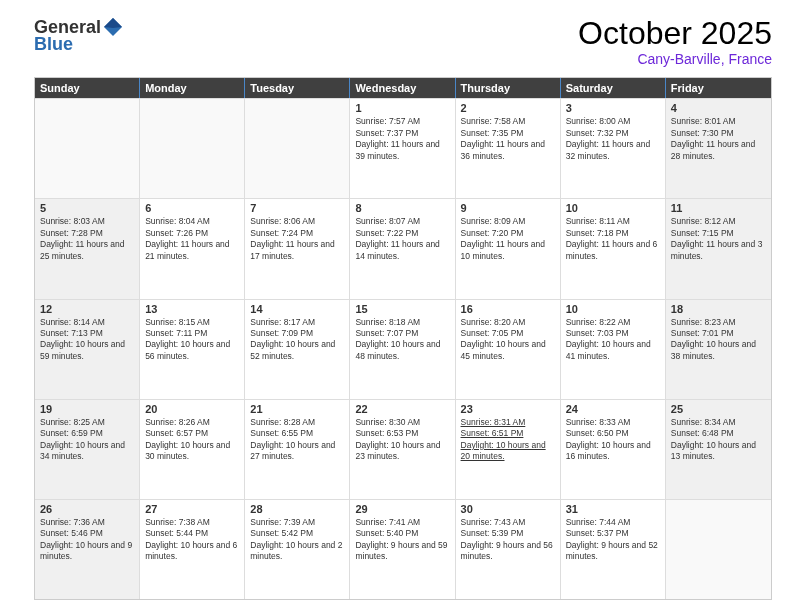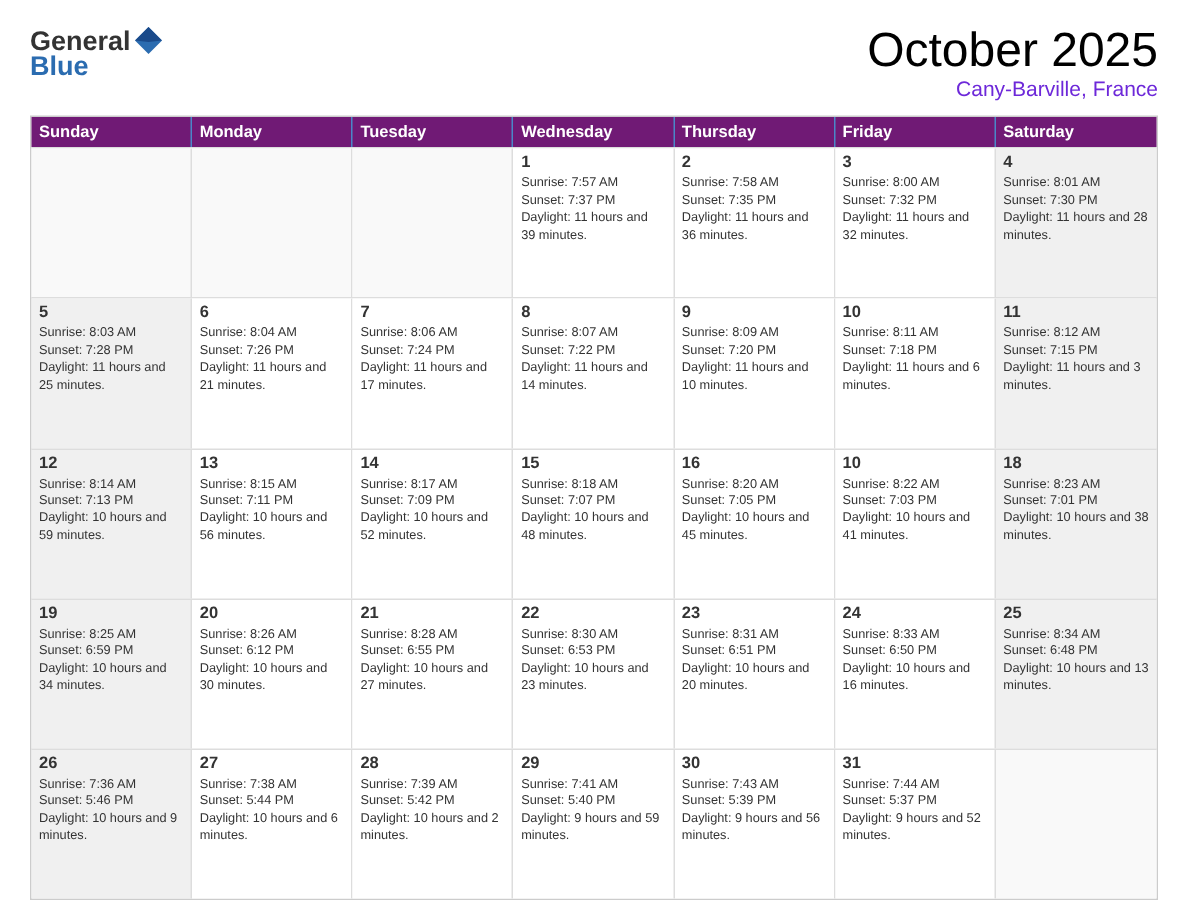--- a/index.html
+++ b/index.html
@@ -6,21 +6,21 @@
     body {
       font-family: Arial, sans-serif;
       background: #fff;
       width: 792px;
       height: 612px;
       overflow: hidden;
     }
     .page {
       width: 792px;
       height: 612px;
-      padding: 16px 20px 12px 20px;
+      padding: 16px 20px 12px 34px;
       display: flex;
       flex-direction: column;
     }
     .header {
       display: flex;
       justify-content: space-between;
       align-items: flex-start;
       margin-bottom: 10px;
     }
     .logo {
@@ -44,21 +44,21 @@
     }
     .calendar {
       flex: 1;
       display: flex;
       flex-direction: column;
       border: 1px solid #ccc;
     }
     .cal-header {
       display: grid;
       grid-template-columns: repeat(7, 1fr);
-      background: #701a75;
+      background: #404040;
     }
     .cal-header-cell {
       color: white;
       font-size: 11px;
       font-weight: bold;
       padding: 4px 5px;
       text-align: left;
       border-right: 1px solid #4a87c8;
     }
     .cal-header-cell:last-child { border-right: none; }
@@ -119,22 +119,22 @@
     </div>
   </div>
 
   <div class="calendar">
     <div class="cal-header">
       <div class="cal-header-cell">Sunday</div>
       <div class="cal-header-cell">Monday</div>
       <div class="cal-header-cell">Tuesday</div>
       <div class="cal-header-cell">Wednesday</div>
       <div class="cal-header-cell">Thursday</div>
+      <div class="cal-header-cell">Saturday</div>
       <div class="cal-header-cell">Friday</div>
-      <div class="cal-header-cell">Saturday</div>
     </div>
     <div class="cal-body" id="cal-body">
     <div class="cal-row">
           <div class="cal-cell empty"></div>
           <div class="cal-cell empty"></div>
           <div class="cal-cell empty"></div>
           <div class="cal-cell">
             <div class="day-num">1</div>
             <div class="cell-text" style="white-space: pre-line;">Sunrise: 7:57 AM
 Sunset: 7:37 PM
@@ -250,38 +250,38 @@
         <div class="cal-row">
           <div class="cal-cell shaded">
             <div class="day-num">19</div>
             <div class="cell-text" style="white-space: pre-line;">Sunrise: 8:25 AM
 Sunset: 6:59 PM
 Daylight: 10 hours and 34 minutes.</div>
           </div>
           <div class="cal-cell">
             <div class="day-num">20</div>
             <div class="cell-text" style="white-space: pre-line;">Sunrise: 8:26 AM
-Sunset: 6:12 PM
+Sunset: 6:57 PM
 Daylight: 10 hours and 30 minutes.</div>
           </div>
           <div class="cal-cell">
             <div class="day-num">21</div>
             <div class="cell-text" style="white-space: pre-line;">Sunrise: 8:28 AM
 Sunset: 6:55 PM
 Daylight: 10 hours and 27 minutes.</div>
           </div>
           <div class="cal-cell">
             <div class="day-num">22</div>
             <div class="cell-text" style="white-space: pre-line;">Sunrise: 8:30 AM
 Sunset: 6:53 PM
 Daylight: 10 hours and 23 minutes.</div>
           </div>
           <div class="cal-cell">
             <div class="day-num">23</div>
-            <div class="cell-text" style="white-space: pre-line;">Sunrise: 8:31 AM
+            <div class="cell-text" style="white-space: pre-line; text-decoration: underline;">Sunrise: 8:31 AM
 Sunset: 6:51 PM
 Daylight: 10 hours and 20 minutes.</div>
           </div>
           <div class="cal-cell">
             <div class="day-num">24</div>
             <div class="cell-text" style="white-space: pre-line;">Sunrise: 8:33 AM
 Sunset: 6:50 PM
 Daylight: 10 hours and 16 minutes.</div>
           </div>
           <div class="cal-cell shaded">

